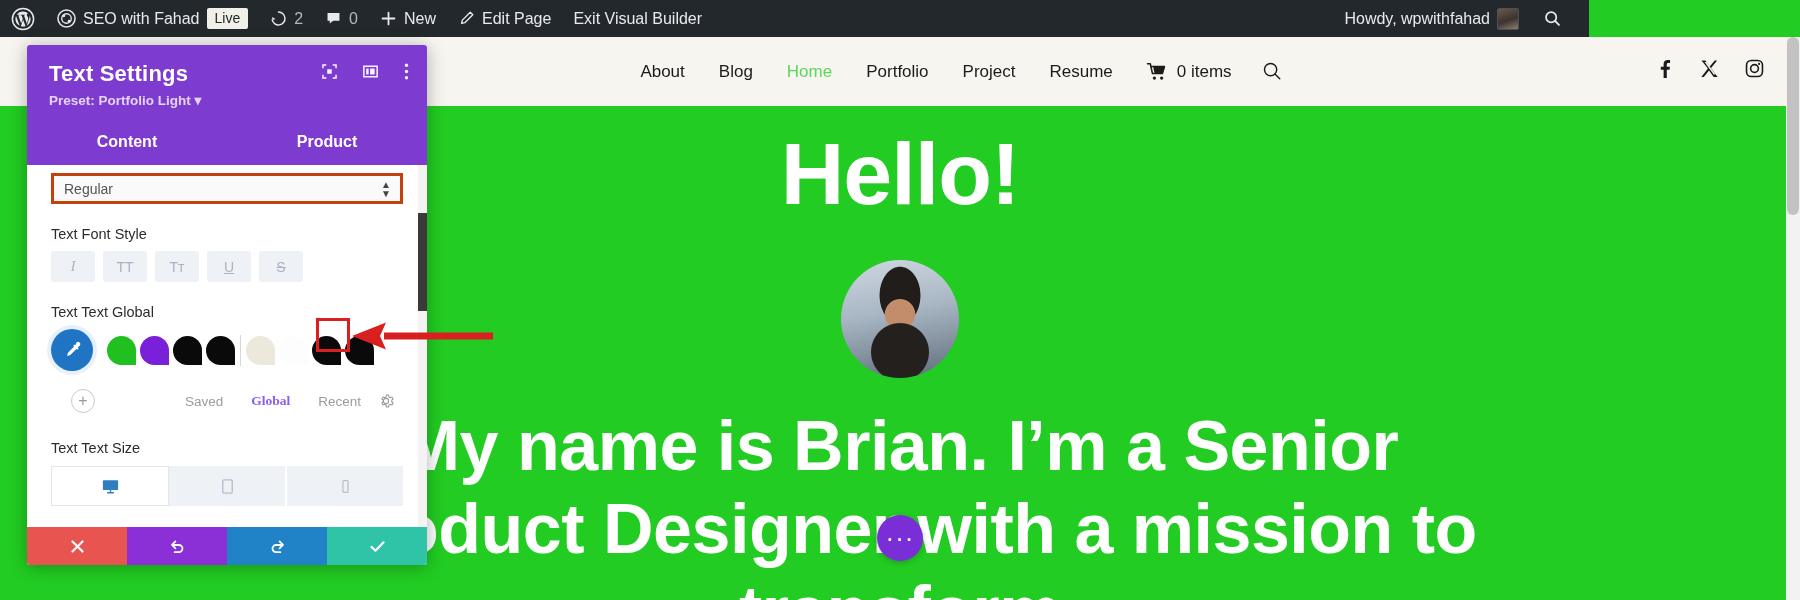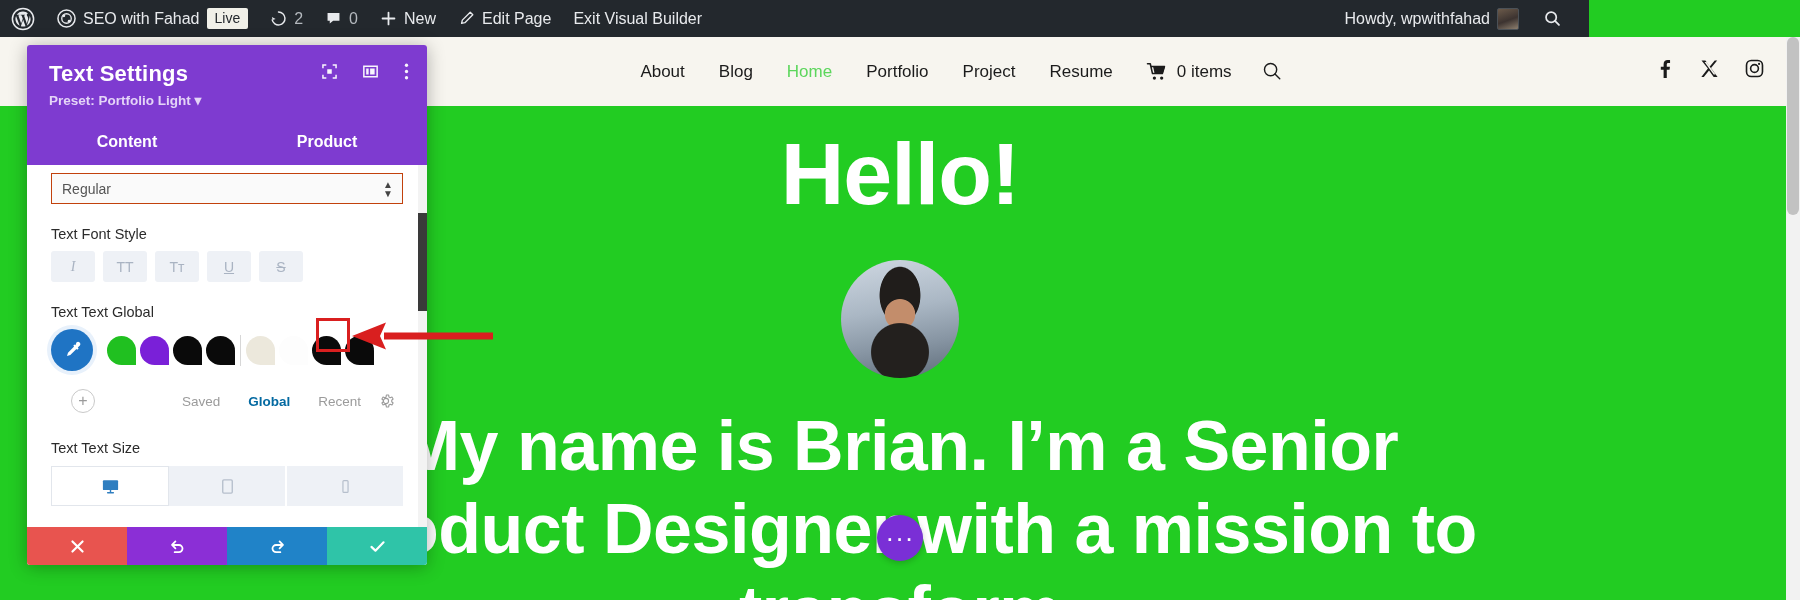--- a/index.html
+++ b/index.html
@@ -130,21 +130,21 @@
     color:#fff; font-size:16px; font-weight:700; cursor:pointer;
   }
   .tab.active{ background:#9233ea; }
 
   .panel-body{
     flex:1; background:#fff; position:relative; overflow:hidden;
     padding:0 24px;
   }
 
   .field-select{
-    margin-top:8px; height:31px; border:1px solid #c2410c; background:#fafafa;
+    margin-top:8px; height:31px; border:3px solid #c2410c; background:#fafafa;
     display:flex; align-items:center; padding:0 10px; color:#555; font-size:14px;
     position:relative; cursor:pointer;
   }
   .field-select .caret{
     position:absolute; right:9px; top:50%; transform:translateY(-50%);
     font-size:10px; color:#444; line-height:.9; text-align:center;
   }
   .flabel{
     color:#2b2b2b; font-size:14.5px; margin:22px 0 9px 0; font-weight:400;
   }
@@ -174,21 +174,21 @@
   .saved-row{
     display:flex; align-items:center; margin-top:13px; gap:0;
   }
   .plus-btn{
     width:24px;height:24px;border-radius:50%;border:1px solid #c9c9c9;
     color:#9a9a9a;font-size:16px;line-height:21px;text-align:center;
     cursor:pointer; margin-left:20px; flex:0 0 auto;
   }
   .sg-links{ margin-left:auto; display:flex; align-items:center; gap:28px; }
   .sg{ font-size:13.5px; color:#9b9b9b; cursor:pointer; }
-  .sg.active{ color:#0369a1; font-weight:600; }
+  .sg.active{ color:#8b5cf6; font-weight:600;font-family:Liberation Serif, serif; }
   .gear-box{
     width:34px;height:34px;display:flex;align-items:center;justify-content:center;
     color:#9b9b9b; cursor:pointer; margin-left:8px;
   }
 
   .device-row{ display:flex; margin-top:10px; }
   .dev-btn{
     flex:1; height:40px; background:#eef1f6;
     display:flex;align-items:center;justify-content:center;
     color:#b6bfcc; cursor:pointer; border-right:2px solid #fff;

